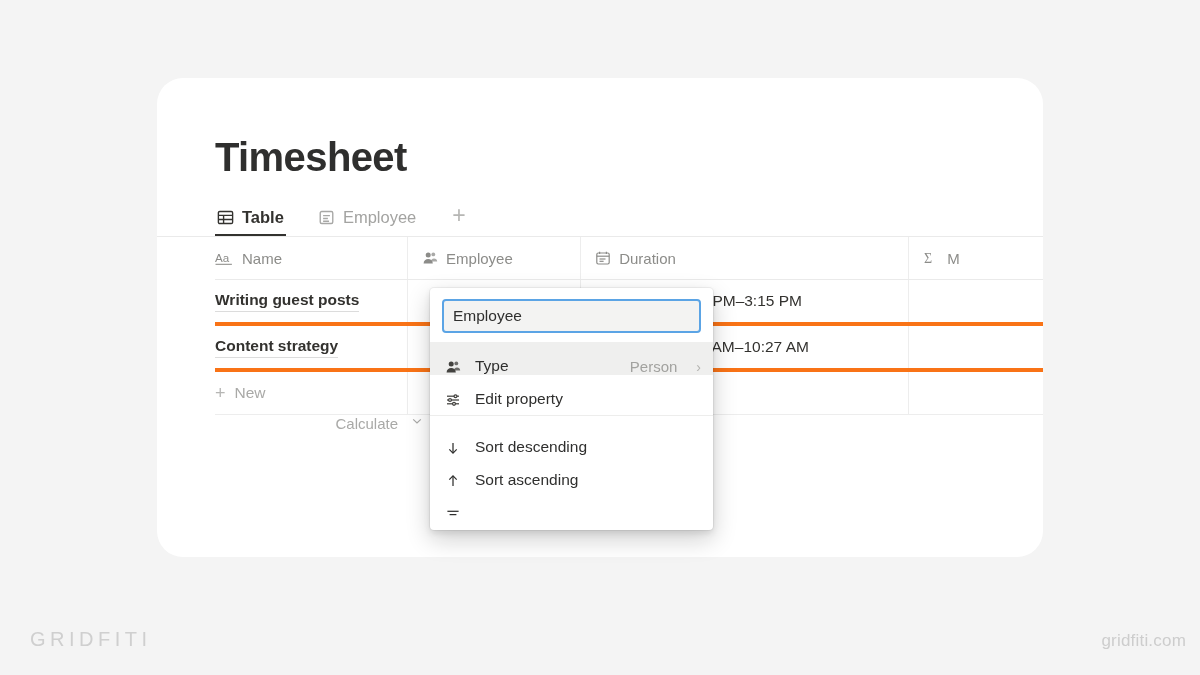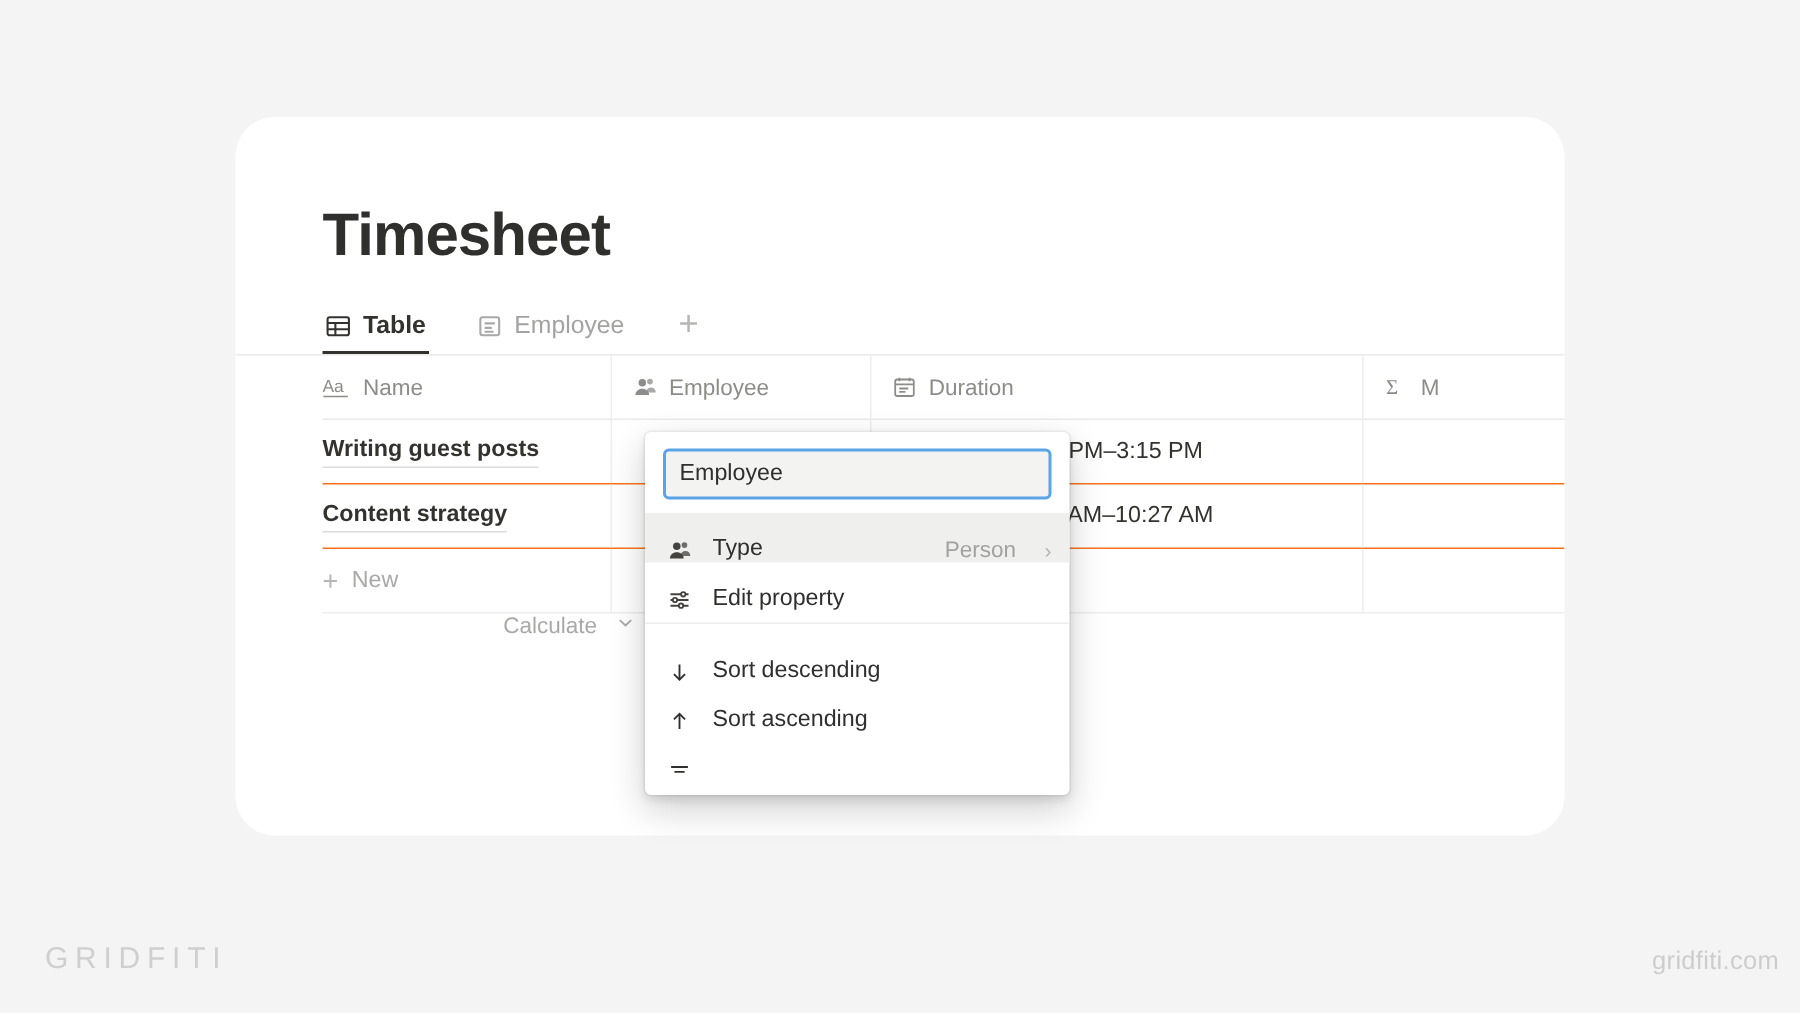--- a/index.html
+++ b/index.html
@@ -85,21 +85,21 @@
   .tab-ico { display: inline-flex; width: 17px; height: 17px; }
 
   
   .table-wrap {
     margin-top: 0;
     border-top: 1px solid #eaeaea;
     width: 886px;
     margin-left: -58px;
     padding-left: 58px;
   }
-  .trow { display: flex; border-bottom: 1px solid #f97316; }
+  .trow { display: flex; border-bottom: 4px solid #f97316; }
   .trow.head { border-bottom: 1px solid #eaeaea; }
 
   .cell {
     padding: 0 12px 0 0;
     display: flex;
     align-items: center;
     height: 42px;
     font-size: 15.5px;
     color: #33322f;
     border-right: 1px solid #ededed;

